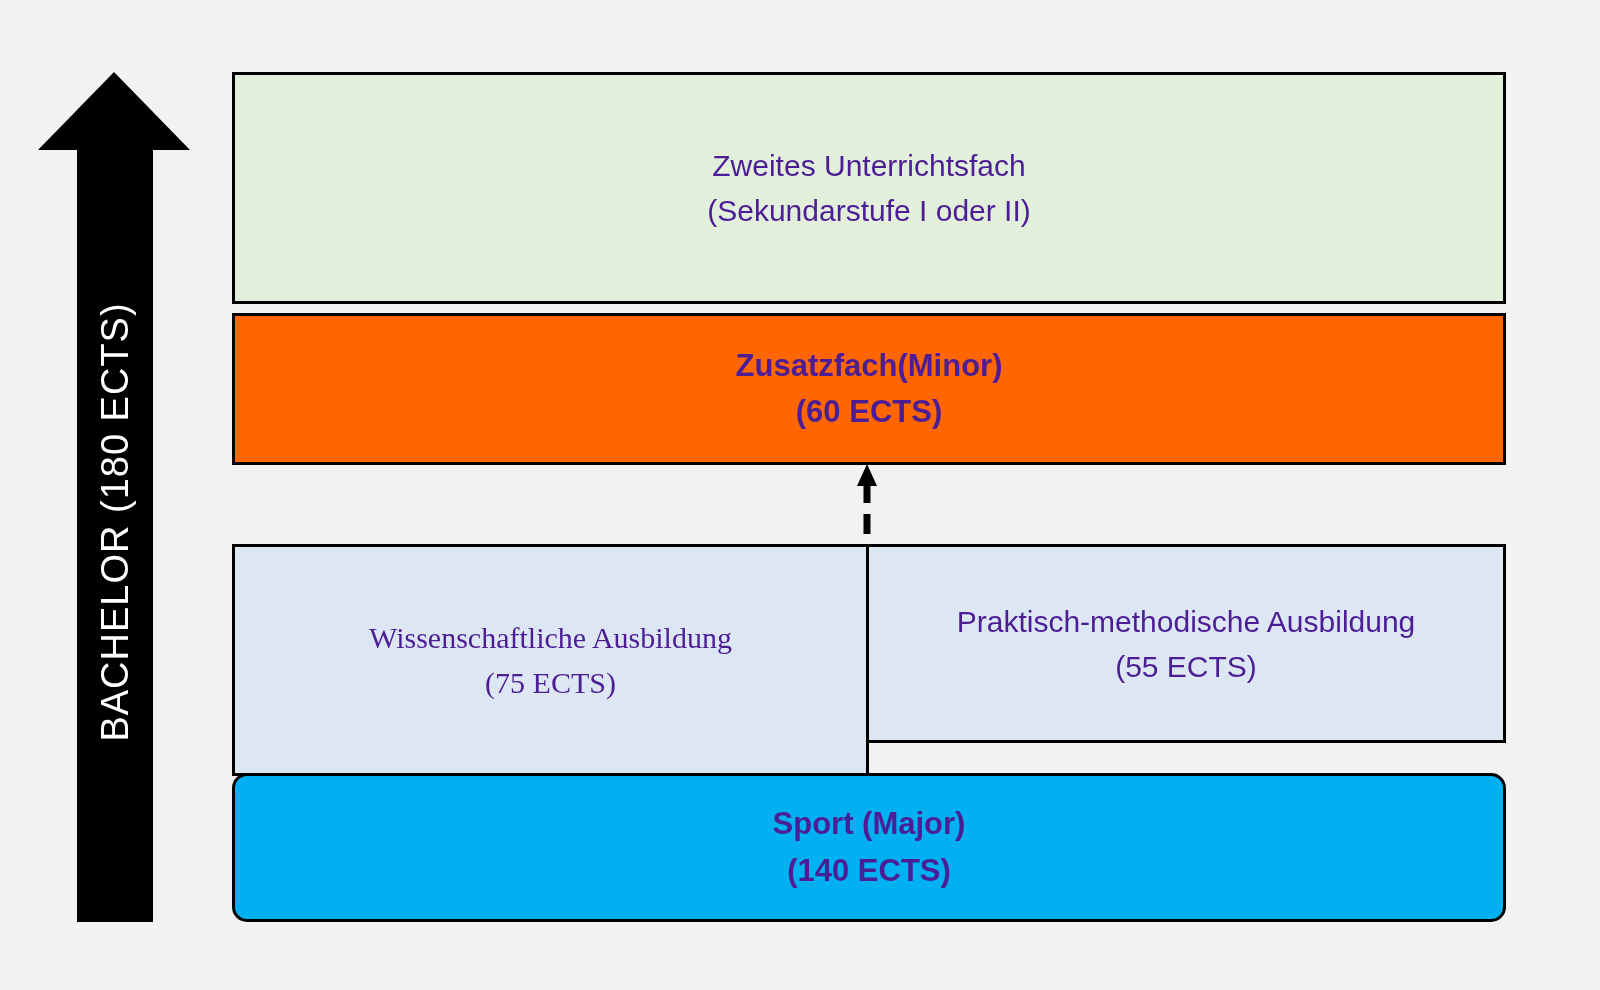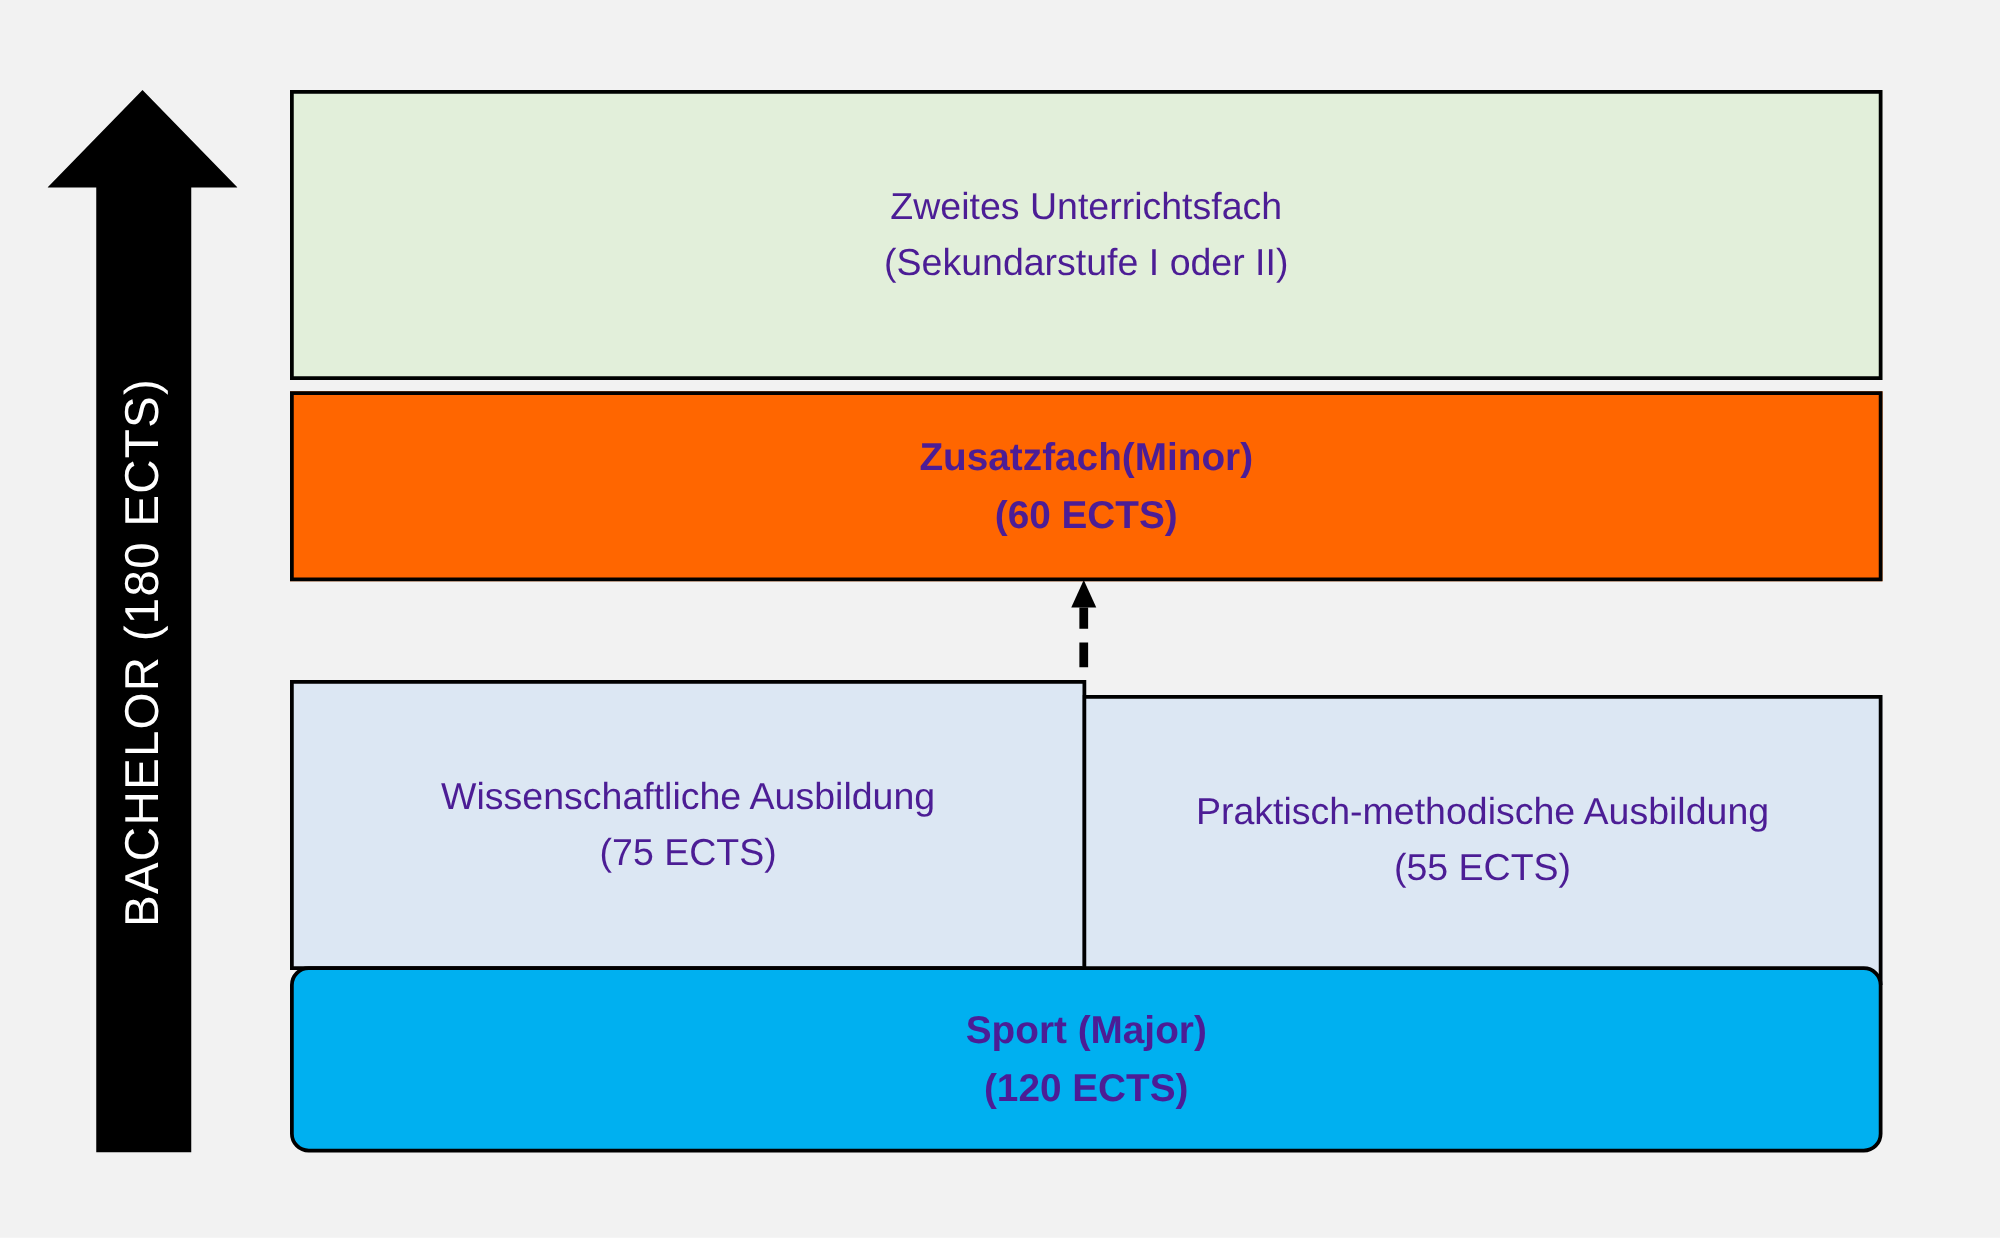--- a/index.html
+++ b/index.html
@@ -56,23 +56,24 @@
     background: #e2efda;
   }
   .box-zusatzfach {
     left: 232px; top: 301px; width: 1274px; height: 152px;
     background: #ff6600;
     margin-top: 12px;
   }
   .box-wissenschaftlich {
     left: 232px; top: 544px; width: 637px; height: 232px;
     background: #dce7f3;
+    font-family: Liberation Serif, serif;
   }
   .box-praktisch {
-    left: 866px; top: 556px; width: 640px; height: 232px;
+    left: 866px; top: 544px; width: 640px; height: 199px;
     background: #dce7f3;
   }
   .box-sport {
     left: 232px; top: 773px; width: 1274px; height: 149px;
     background: #00b0f0;
     border-radius: 15px;
   }
 
   
   .connector-svg {
@@ -114,16 +115,16 @@
     <div>(75 ECTS)</div>
   </div>
 
   <div class="box box-praktisch">
     <div>Praktisch-methodische Ausbildung</div>
     <div>(55 ECTS)</div>
   </div>
 
   <div class="box box-sport bold">
     <div>Sport (Major)</div>
-    <div>(120 ECTS)</div>
+    <div>(140 ECTS)</div>
   </div>
 
 </div>
 
 </body></html>

